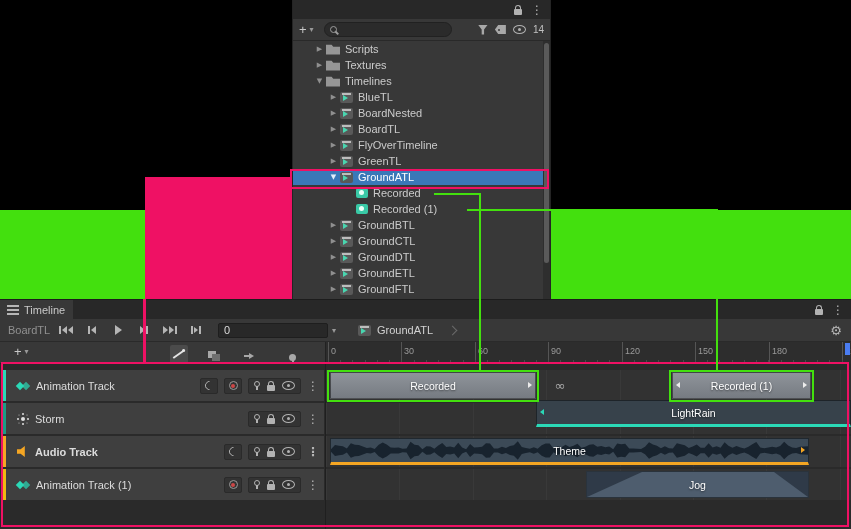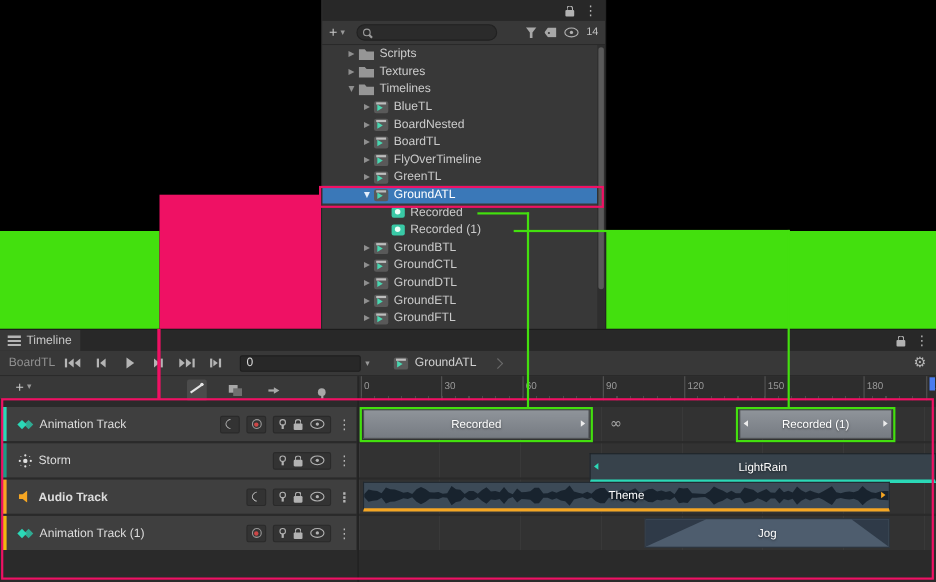--- a/index.html
+++ b/index.html
@@ -123,21 +123,21 @@
   .tname{font-size:11px;color:#dcdcdc;white-space:nowrap;text-align:right;}
   .tctl{margin-left:auto;display:flex;align-items:center;gap:6px;padding-right:5px;}
   .sqbtn{width:18px;height:16px;background:#333;border:1px solid #2a2a2a;border-radius:2px;display:flex;align-items:center;justify-content:center;}
   .seg{display:flex;align-items:center;gap:7px;background:#333;border:1px solid #2a2a2a;border-radius:2px;padding:1px 5px;height:16px;}
   .lane{position:absolute;left:326px;right:0;height:31px;background:#323232;
     background-image:repeating-linear-gradient(90deg,rgba(255,255,255,.035) 0 1px,transparent 1px 73.4px);}
   .clip{position:absolute;height:27px;display:flex;align-items:center;justify-content:center;font-size:10.5px;color:#fff;border:1px solid rgba(0,0,0,.45);}
   .cliplabel{position:relative;z-index:2;text-shadow:0 1px 2px rgba(0,0,0,.55);white-space:nowrap;}
   .c-rec{left:330px;top:8px;width:206px;background:linear-gradient(#8f949a,#767b82);}
   .c-rec1{left:672px;top:8px;width:139px;background:linear-gradient(#8f949a,#767b82);}
-  .c-rain{left:536px;top:48px;width:315px;background:#37424b;border-bottom:3px solid var(--teal);}
+  .c-rain{left:536px;top:36px;width:315px;background:#37424b;border-bottom:3px solid var(--teal);}
   .c-theme{left:330px;top:74px;width:479px;background:#3c4a57;border-bottom:3px solid var(--orange);overflow:hidden;}
   .c-wkjog{left:330px;top:107px;width:256px;background:#4e5d6e;overflow:hidden;}
   .c-jog{left:586px;top:107px;width:223px;background:#4e5d6e;overflow:hidden;}
   .edge{position:absolute;top:50%;margin-top:-3.5px;width:0;height:0;border-top:3.5px solid transparent;border-bottom:3.5px solid transparent;z-index:3;}
   .edge.r{right:3px;border-left:4.5px solid #ececec;}
   .edge.l{left:3px;border-right:4.5px solid #ececec;}
   .c-rain .edge.l{border-right-color:var(--teal);}
   .c-theme .edge.r{border-left-color:var(--orange);}
   .wedge{position:absolute;top:0;bottom:0;background:rgba(15,23,33,.5);z-index:1;}
   .w-in{clip-path:polygon(0 0,100% 0,0 100%);}
@@ -346,21 +346,21 @@
       <span class="t2icon" style="left:208px;"><i class="ico mixico"></i></span>
       <span class="t2icon" style="left:244px;"><i class="ico rippleico"></i></span>
       <span class="t2icon" style="left:289px;"><i class="ico markerpinico"></i></span>
       <div class="ruler">
         <span class="rlabel" style="left:5px;">0</span>
         <span class="rlabel" style="left:78px;">30</span>
         <span class="rlabel" style="left:152px;">60</span>
         <span class="rlabel" style="left:225px;">90</span>
         <span class="rlabel" style="left:299px;">120</span>
         <span class="rlabel" style="left:372px;">150</span>
-        <span class="rlabel" style="left:462px;">180</span>
+        <span class="rlabel" style="left:446px;">180</span>
         <span class="rlabel" style="left:519px;">210</span>
         <i class="endmark"></i>
       </div>
     </div>
 
     <div class="tracks">
 
       <div class="lane r1"></div>
       <div class="lane r2"></div>
       <div class="lane r3"></div>

